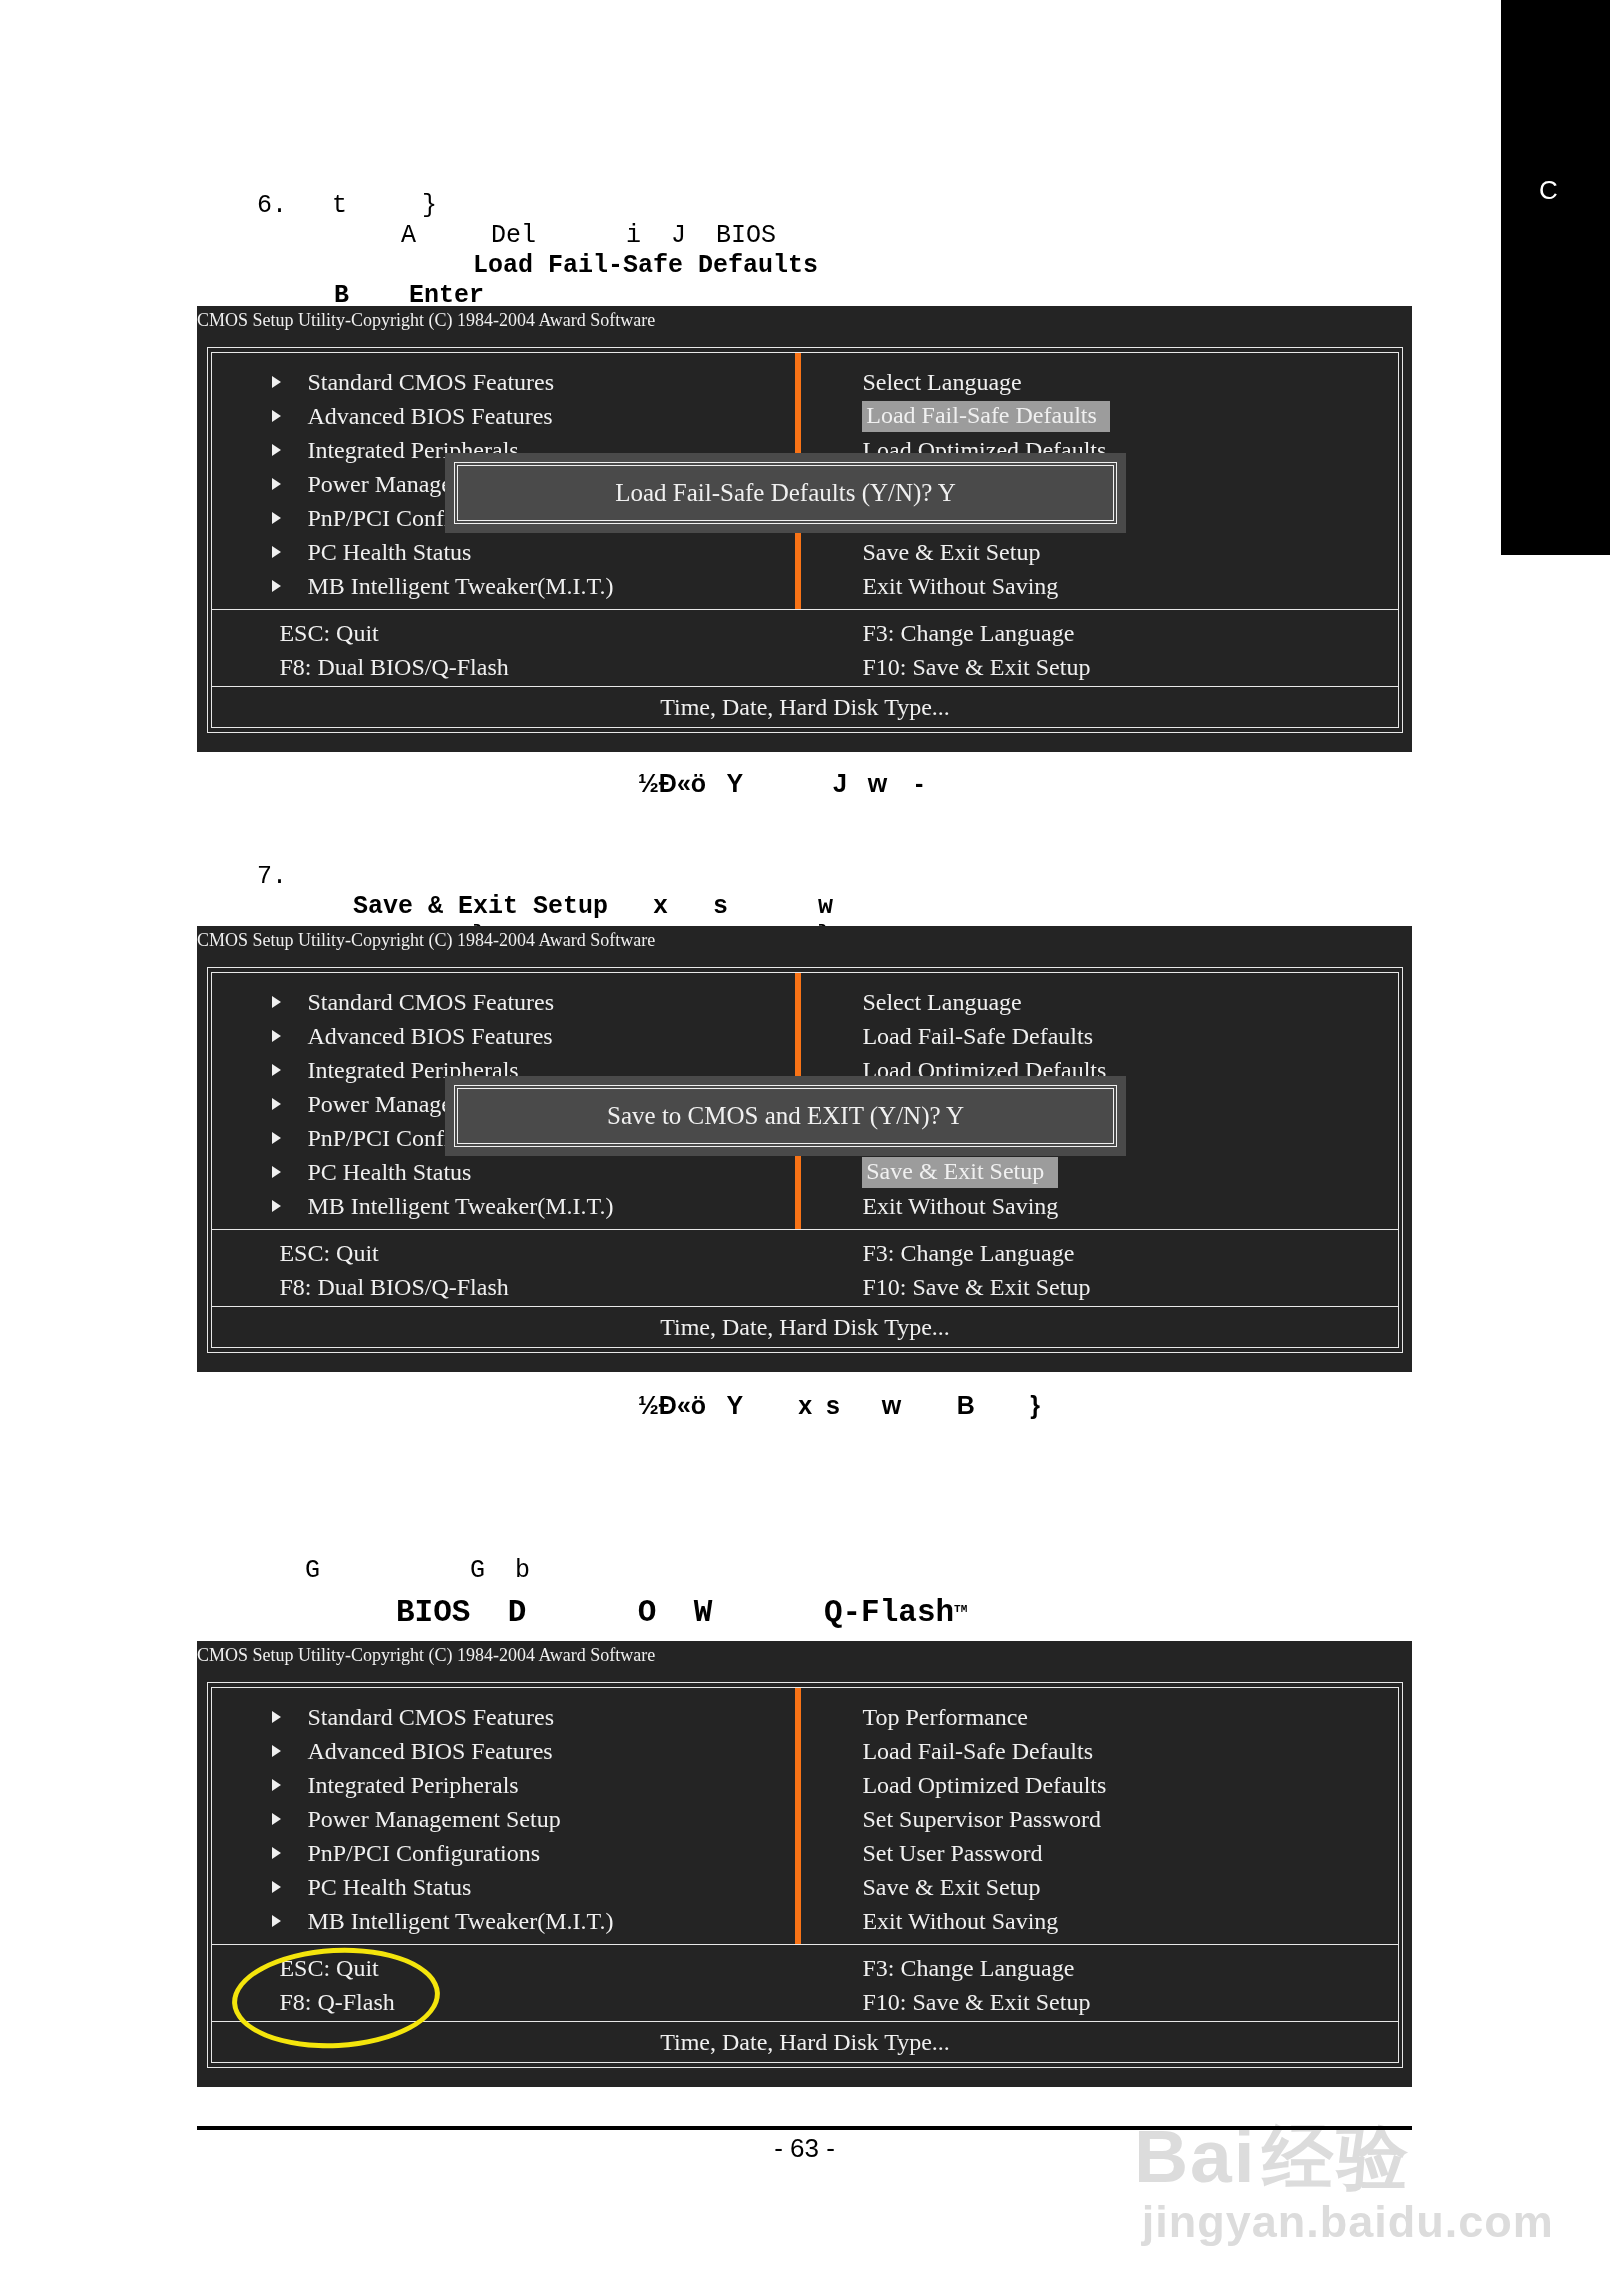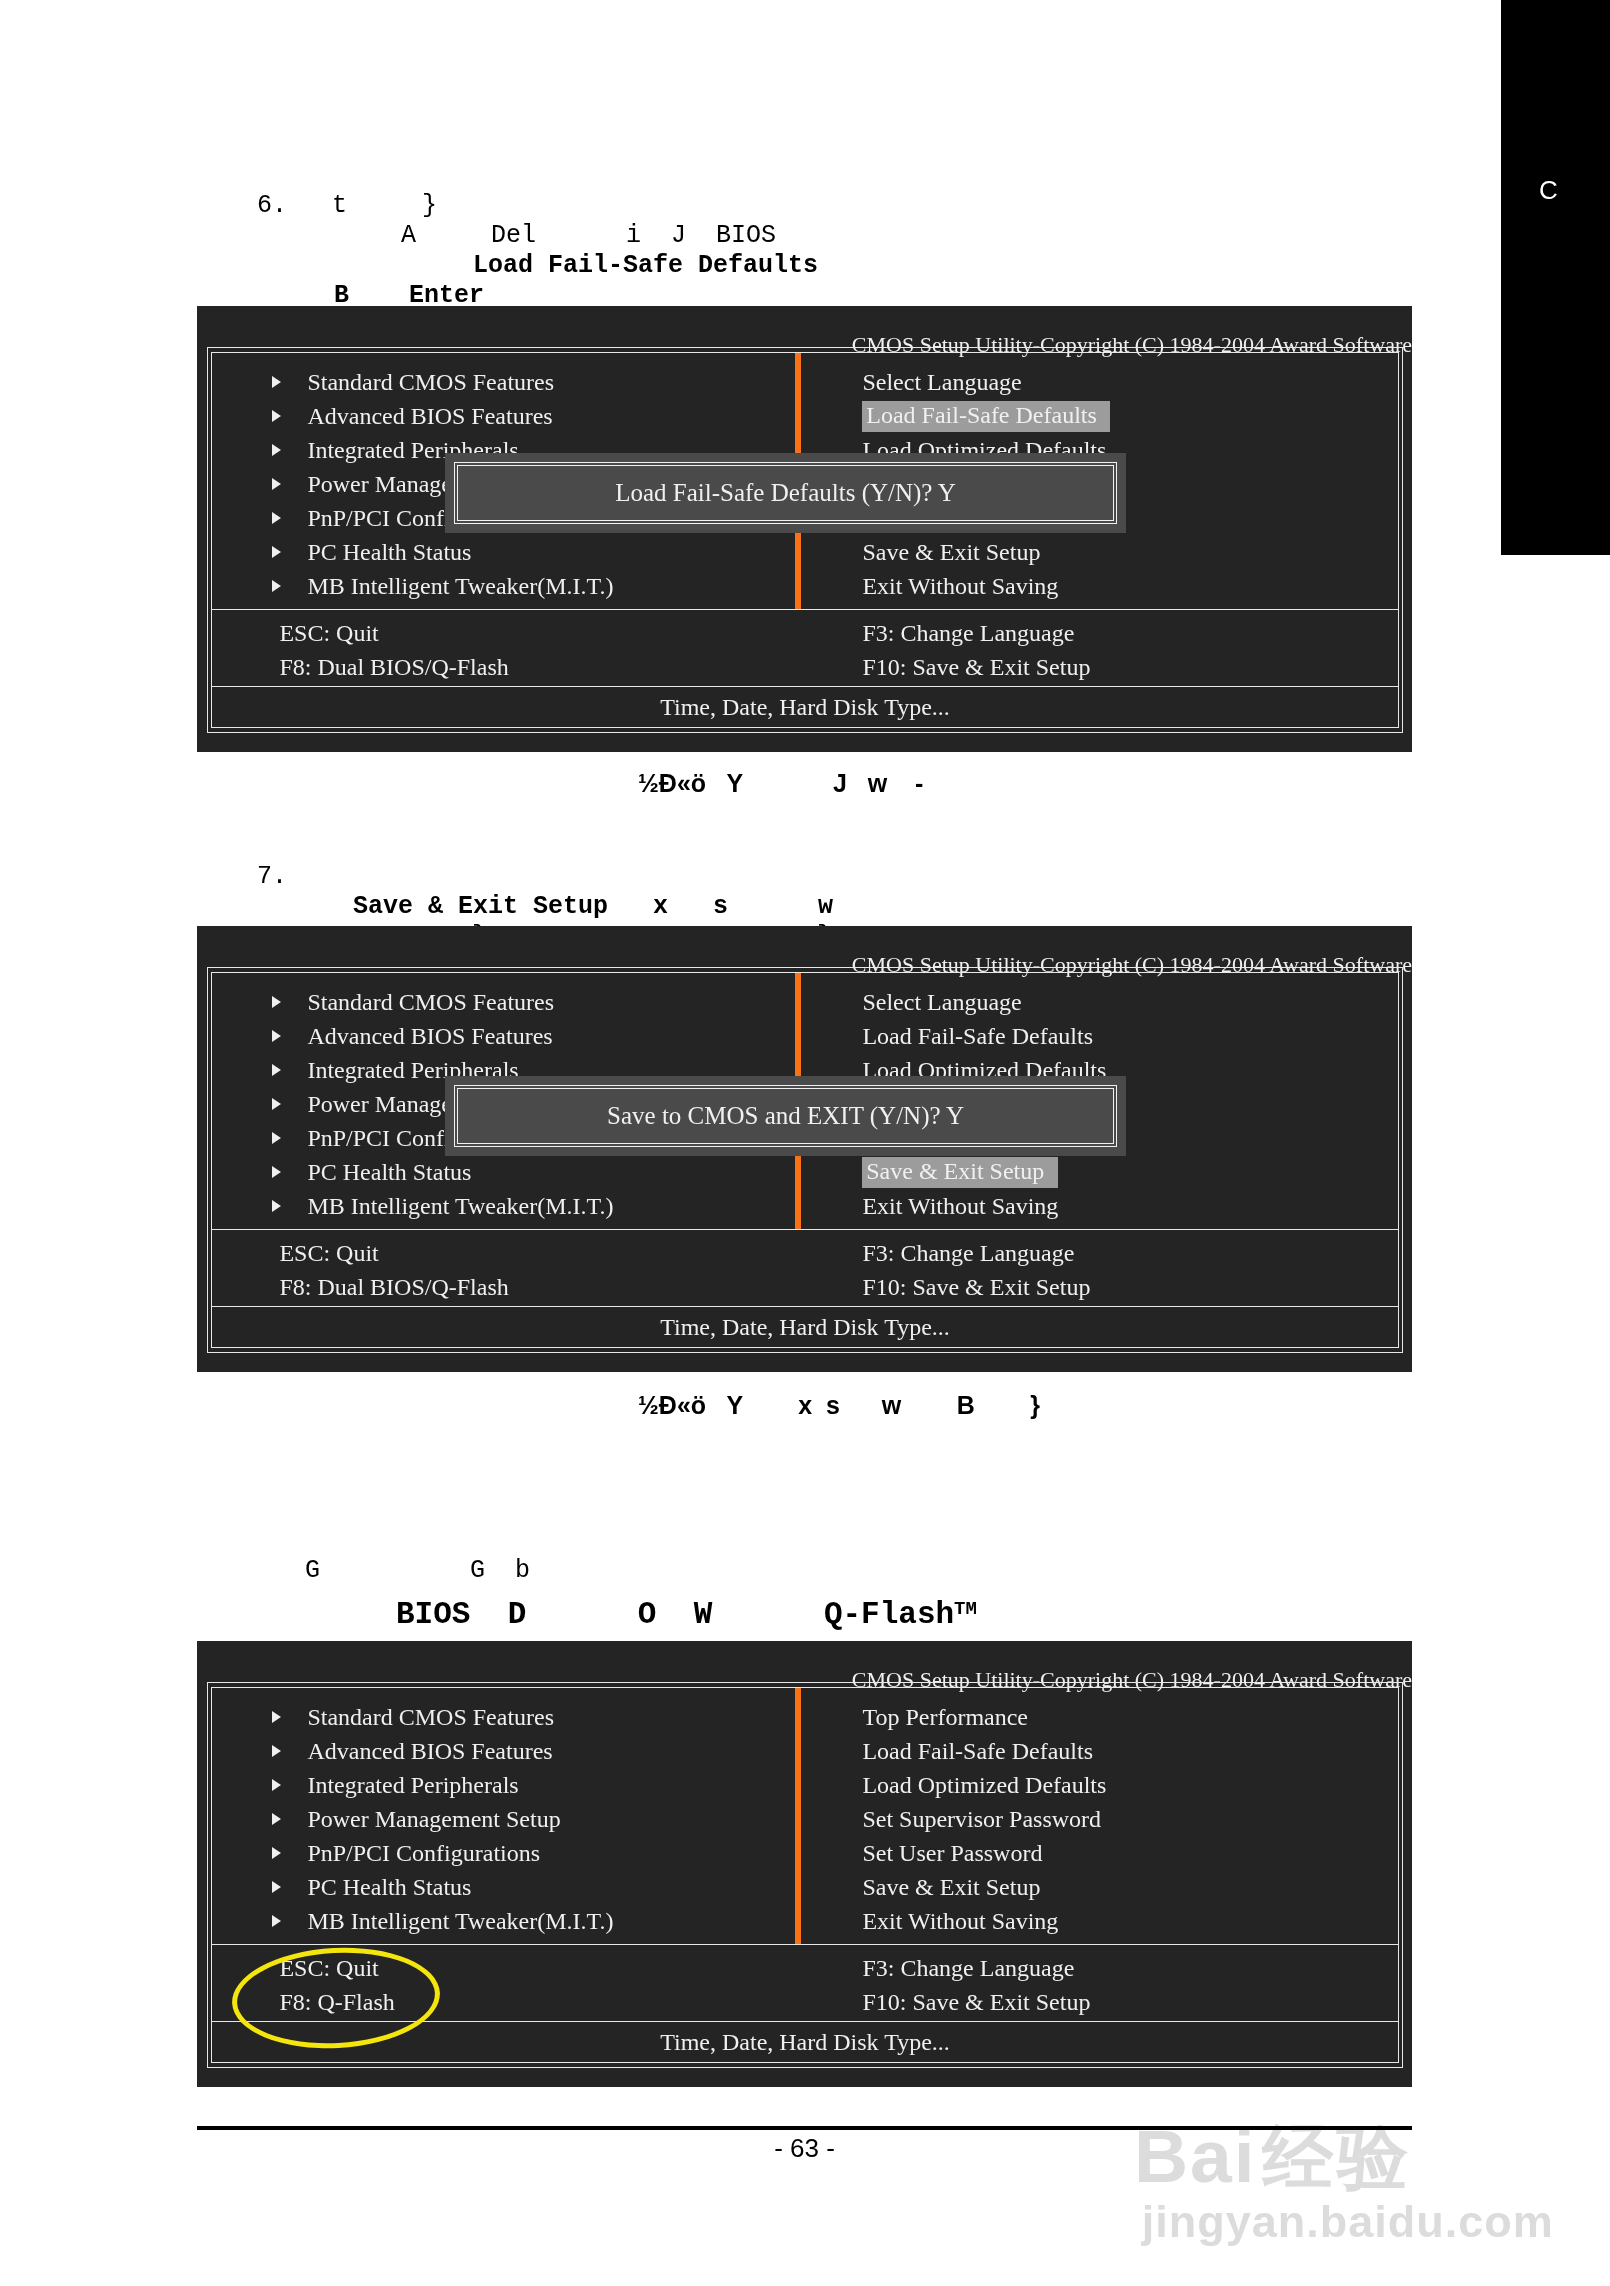--- a/index.html
+++ b/index.html
@@ -12,27 +12,27 @@
   .side-bar .tab-letter { position:absolute; left:38px; top:175px; color:#fff; font-size:26px; }
 
   
   .para { position:absolute; left:197px; width:1230px; font-size:25px; line-height:30px;font-family:Liberation Mono, monospace; }
   .para .line { margin-top:13.4px; white-space:pre-wrap; }
   .para .line:first-child { margin-top:0; }
   .b { font-weight:bold; }
   .caption { position:absolute; left:638px; font-size:25px; white-space:pre-wrap;font-weight:bold; }
 
   .qf-big { font-weight:bold; font-size:31px; }
-  .qf-tm { font-weight:bold; font-size:19px; vertical-align:8.6px; }
+  .qf-tm { font-weight:bold; font-size:11px; vertical-align:8.6px; }
   .qf-small { font-weight:bold; font-size:21px; }
 
   
   .screen { position:absolute; left:197px; width:1215px; height:446px; background:#242424;
             font-family:"Liberation Serif", serif; color:#f0f0f0; z-index:1; }
-  .s-title { text-align:right; padding-top:26px; font-size:22px; }
+  .s-title { text-align:left; padding-top:4px; font-size:18px; }
   .s-box { position:absolute; left:9.6px; top:41px; right:8.6px; bottom:19px;
            border:1px solid #e8e8e8; padding:3.8px; }
   .s-inner { border:1px solid #e8e8e8; height:100%; box-sizing:border-box;
              display:flex; flex-direction:column; }
   .menu { flex:0 0 256px; display:flex; }
   .col-l { width:49.7%; border-right:6px solid #f97316; padding-top:12.5px; box-sizing:border-box; }
   .col-r { flex:1; padding-top:12.5px; }
   .mrow { height:34px; display:flex; align-items:center; padding-left:60px; font-size:24px; }
   .col-r .mrow { padding-left:61px; }
   .arrow-icon { width:0; height:0; border-left:9.6px solid #f0f0f0;

